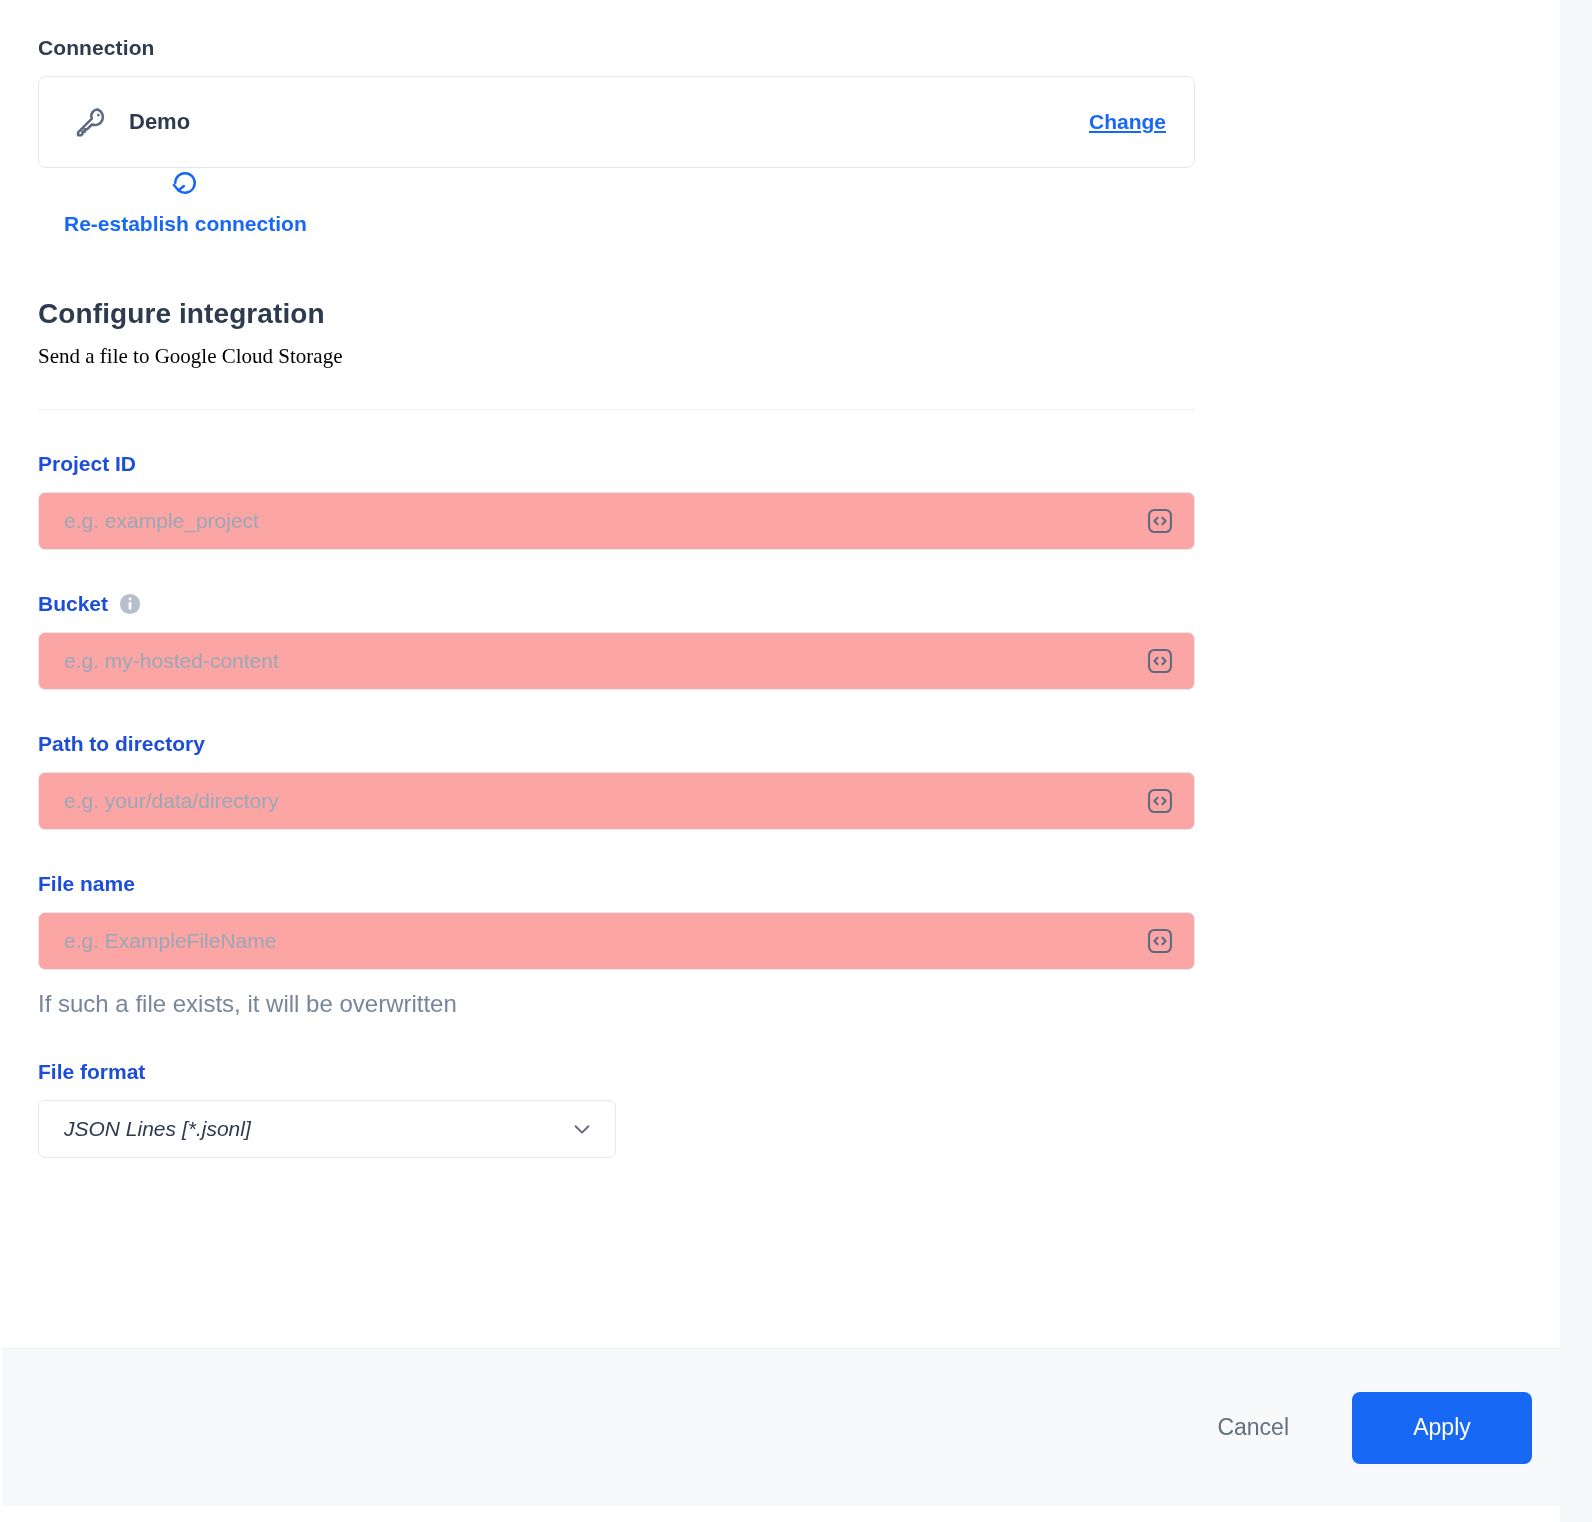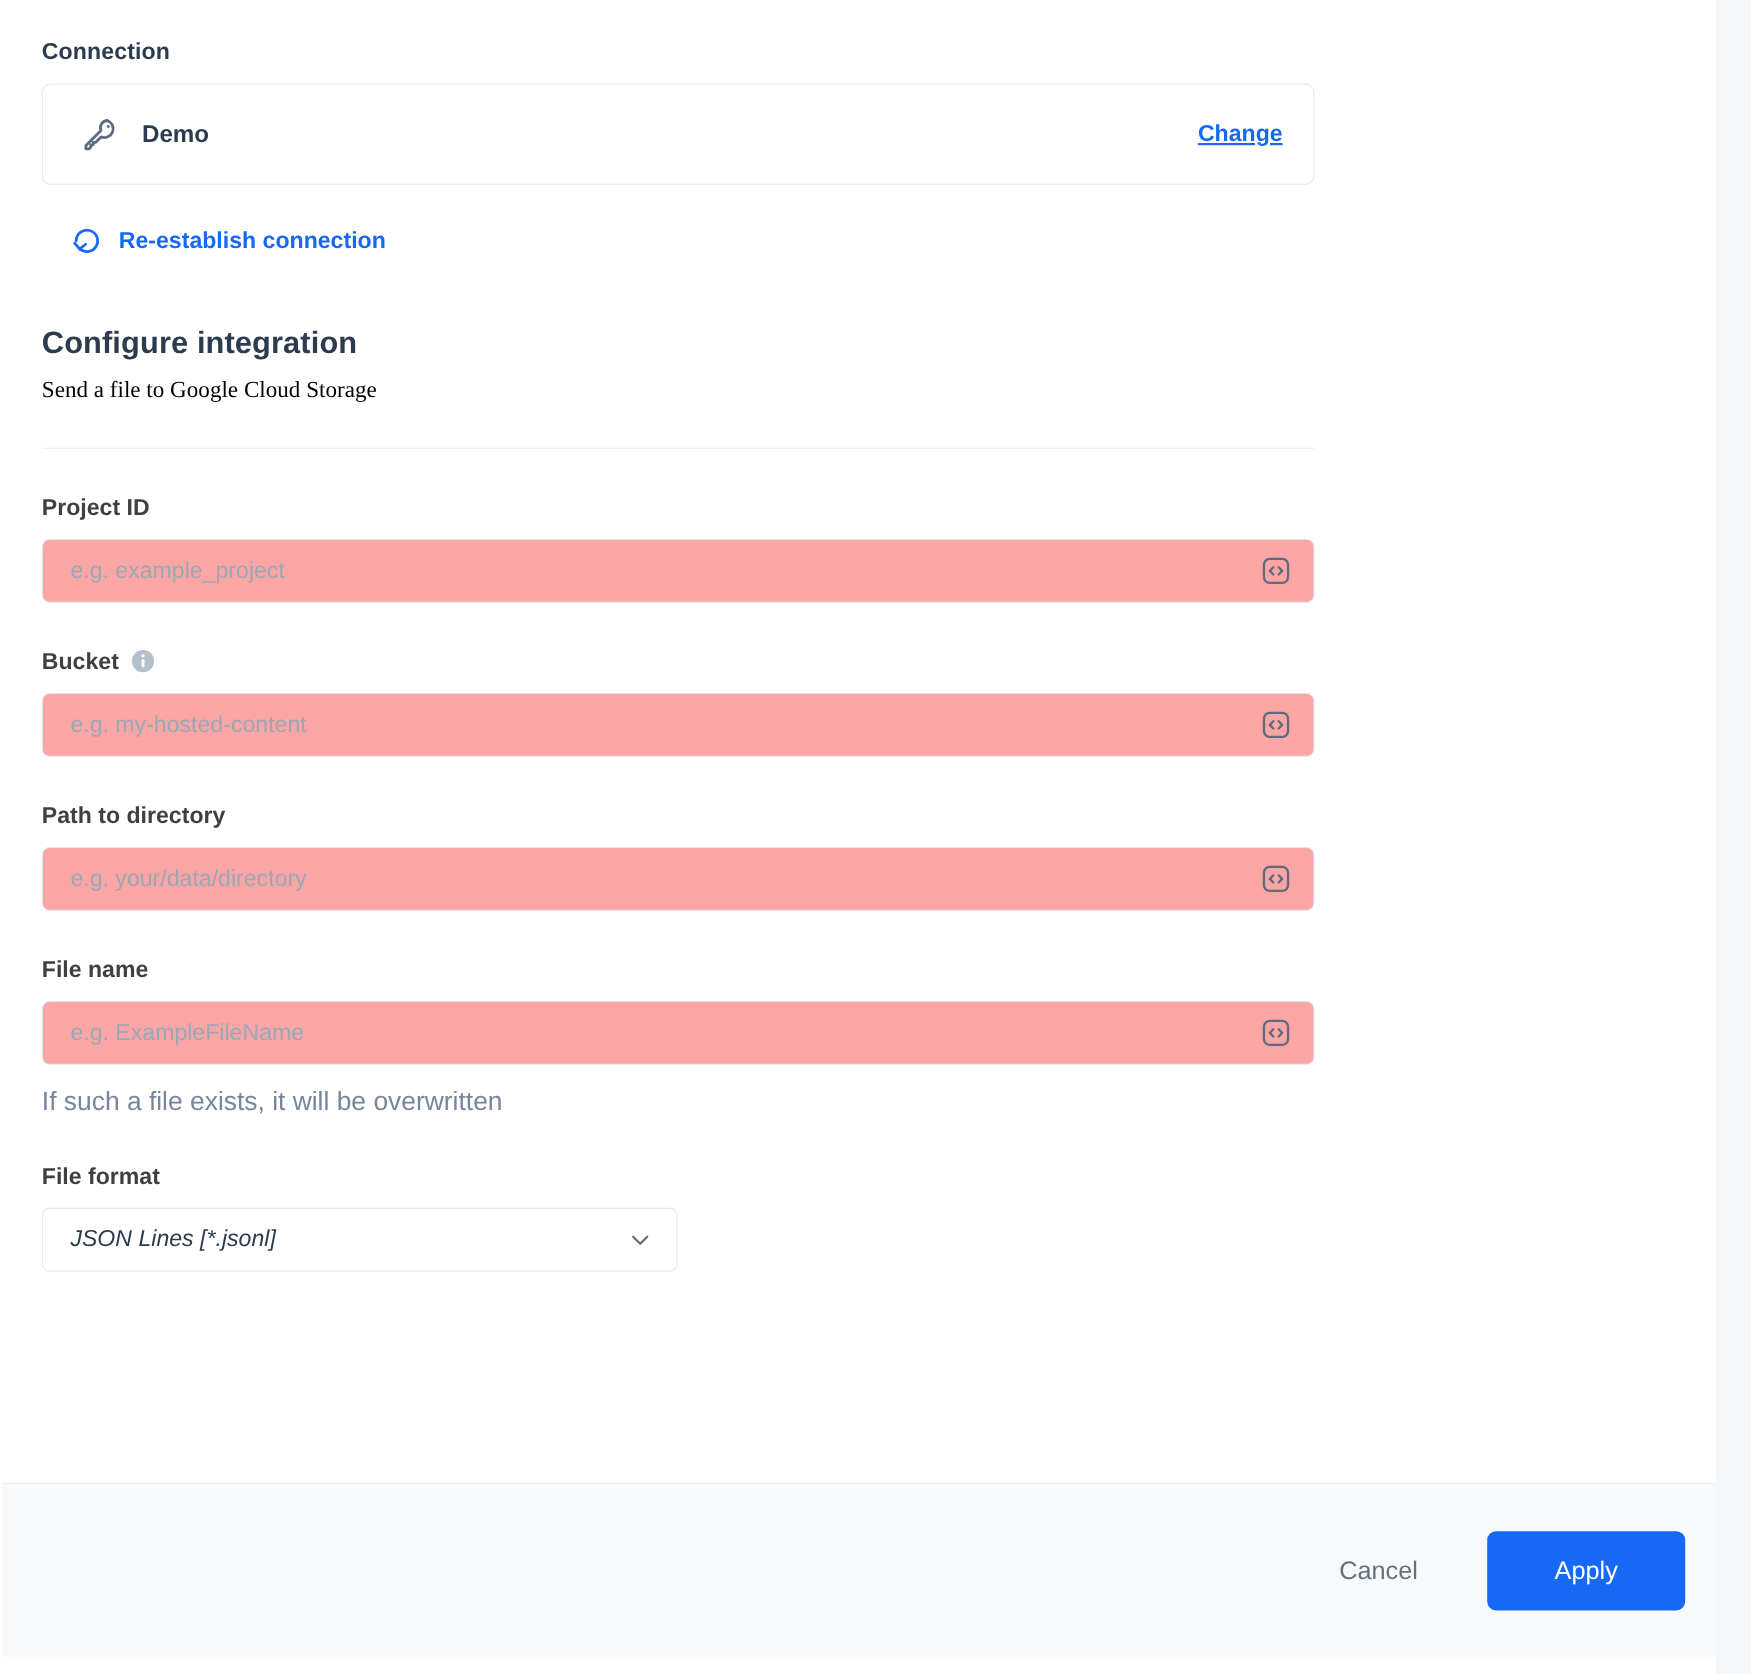--- a/index.html
+++ b/index.html
@@ -81,24 +81,24 @@
     color: #1668f5;
     cursor: pointer;
     white-space: nowrap;
     text-decoration: underline;
   }
 
   .reestablish-row {
     display: flex;
     align-items: center;
     gap: 14px;
-    margin-top: 36px;
     margin-left: 26px;
     cursor: pointer;
     width: fit-content;
+    flex-direction: column;
   }
   .refresh-icon { width: 30px; height: 30px; display: block; }
   .reestablish-label {
     font-size: 21px;
     font-weight: 700;
     color: #1668f5;
   }
 
   
   .configure-block { margin-top: 62px; }
@@ -121,24 +121,24 @@
     height: 1px;
     background: #eceff3;
     margin-top: 40px;
   }
 
   
   .field { margin-top: 42px; }
   .field-label {
     font-size: 21px;
     font-weight: 700;
-    color: #404040;
+    color: #1d4ed8;
     margin-bottom: 16px;
     display: flex;
-    align-items: flex-start;
+    align-items: center;
     gap: 11px;
   }
   .info-icon { width: 22px; height: 22px; display: block; cursor: pointer; }
 
   .input-wrap {
     position: relative;
     width: 1157px;
     height: 58px;
     box-sizing: border-box;
     border: 1px solid #e3e8ee;

